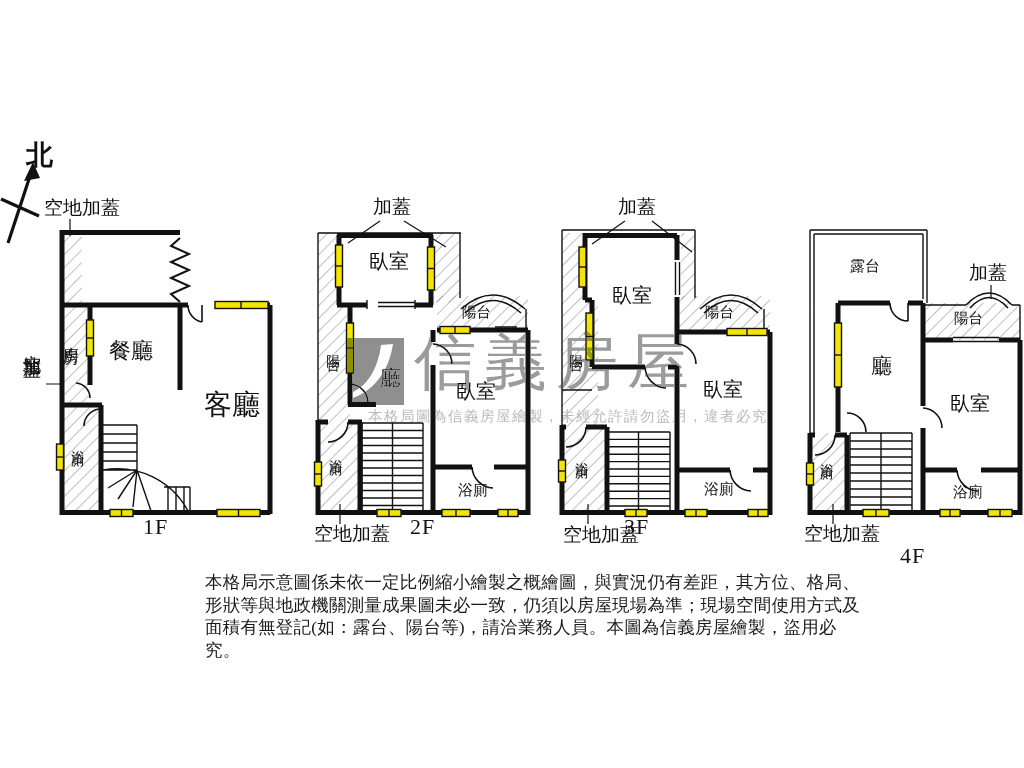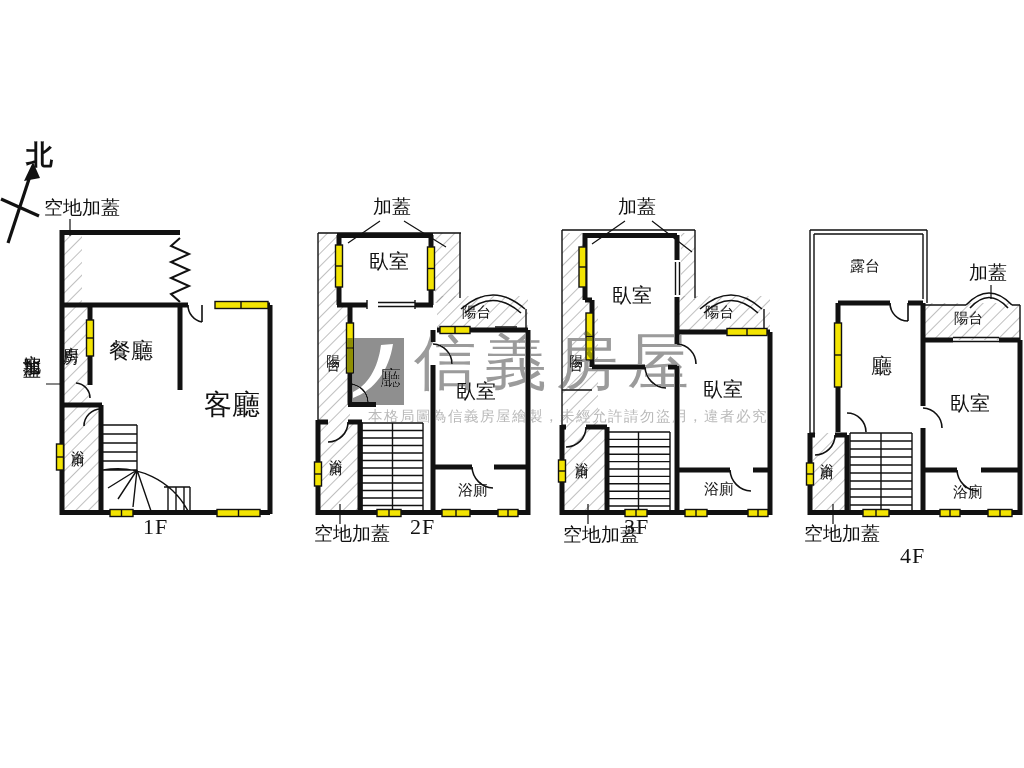--- a/index.html
+++ b/index.html
@@ -242,14 +242,19 @@
 
   <div class="wm" style="left:347px;top:338px;">
     <svg width="57" height="67" viewBox="0 0 57 67">
       <rect x="0" y="0" width="57" height="67" fill="#8f8f8f"></rect>
       <path d="M6,60 C28,52 42,32 46,6 L34,7 C31,30 21,48 4,55 Z" fill="#ffffff"></path>
     </svg>
   </div>
   <div class="lbl wm wm-brand">信義房屋</div>
   <div class="lbl wm wm-notice">本格局圖為信義房屋繪製，未經允許請勿盜用，違者必究</div>
 
+  <div class="disc">
+    <div>本格局示意圖係未依一定比例縮小繪製之概繪圖，與實況仍有差距，其方位、格局、</div>
+    <div>形狀等與地政機關測量成果圖未必一致，仍須以房屋現場為準；現場空間使用方式及</div>
+    <div>面積有無登記(如：露台、陽台等)，請洽業務人員。本圖為信義房屋繪製，盜用必究。</div>
+  </div>
 
 </div>
 
 </body></html>

